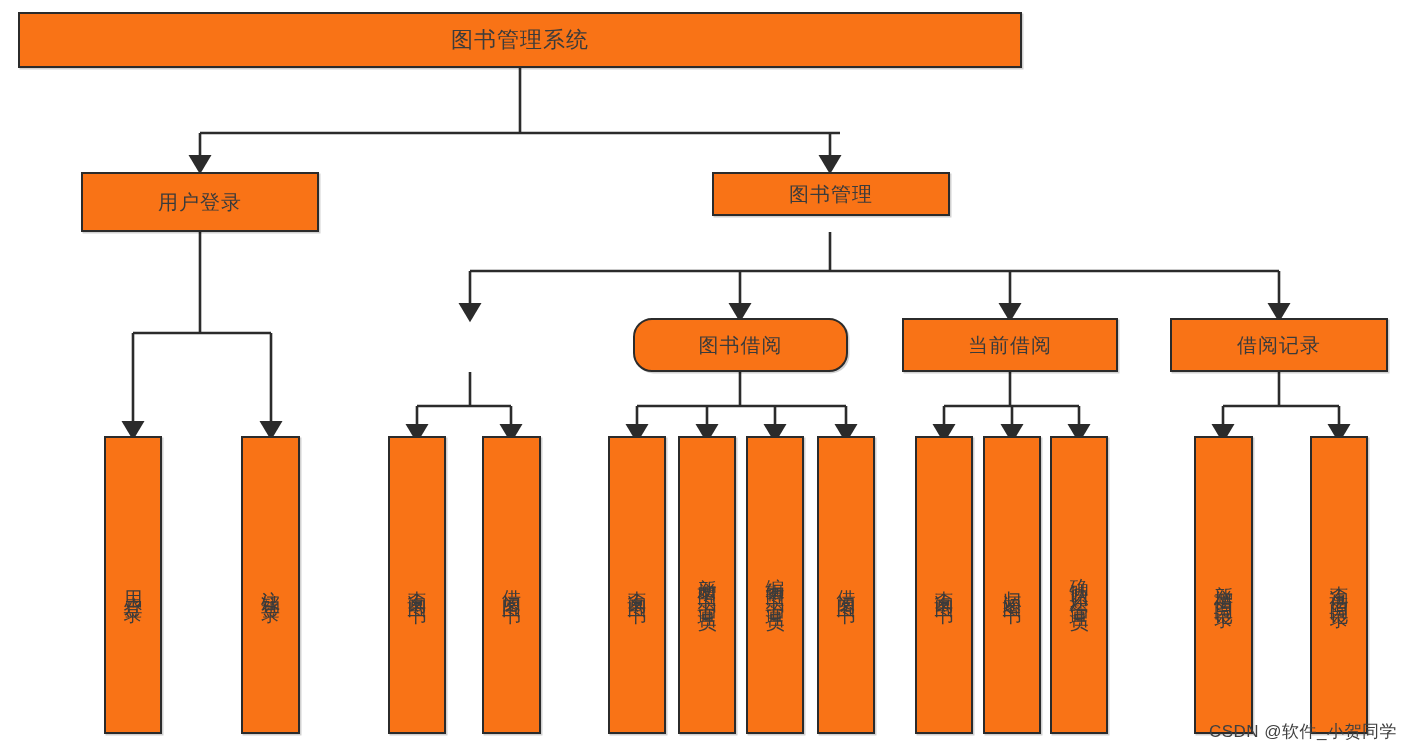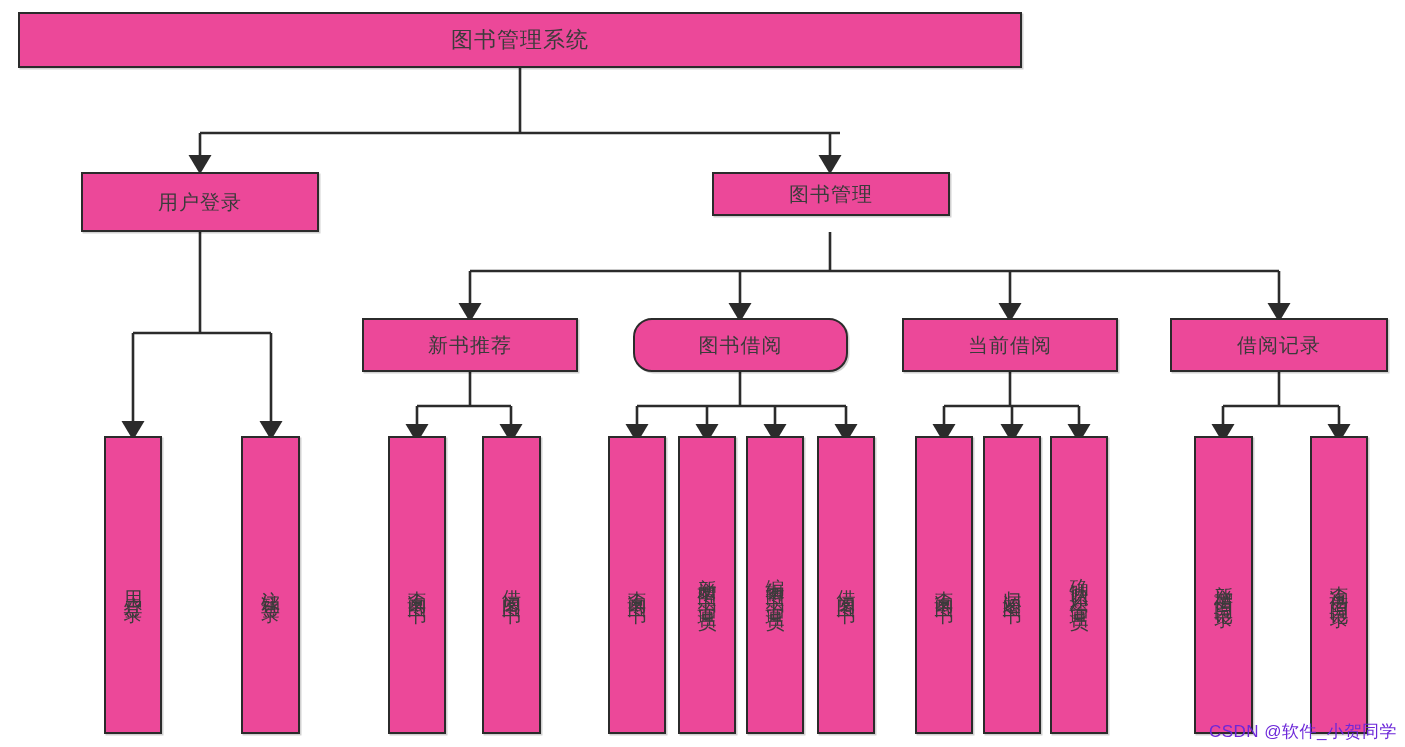--- a/index.html
+++ b/index.html
@@ -16,21 +16,21 @@
     background:#ffffff;
   }
   svg.edges{
     position:absolute;left:0;top:0;
     width:1405px;height:747px;
     pointer-events:none;
   }
   .node{
     position:absolute;
     box-sizing:border-box;
-    background:#ec4899;
+    background:#f97316;
     border:2.5px solid #2b2b2b;
     display:flex;
     align-items:center;
     justify-content:center;
     color:#3b3b3b;
     box-shadow:1.5px 1.5px 0 rgba(0,0,0,0.18);
     text-align:center;
   }
   .node.root{
     font-size:22px;
@@ -57,21 +57,21 @@
     letter-spacing:5px;
     line-height:1.05;
     white-space:nowrap;
     color:#3b3b3b;
   }
   .watermark{
     position:absolute;
     right:8px;
     bottom:4px;
     font-size:17px;
-    color:#6d28d9;
+    color:#404040;
     letter-spacing:0.5px;
     white-space:nowrap;
     user-select:none;
   }
 </style>
 </head>
 <body>
 
 <div id="diagram">
 
@@ -129,23 +129,20 @@
     <span>图书管理系统</span>
   </div>
 
   <div class="node l1" style="left:81px;top:172px;width:238px;height:60px;">
     <span>用户登录</span>
   </div>
   <div class="node l1" style="left:712px;top:172px;width:238px;height:44px;">
     <span>图书管理</span>
   </div>
 
-  <div class="node l2" style="left:362px;top:318px;width:216px;height:54px;">
-    <span>新书推荐</span>
-  </div>
   <div class="node l2" style="left:633px;top:318px;width:215px;height:54px;border-radius:19px;">
     <span>图书借阅</span>
   </div>
   <div class="node l2" style="left:902px;top:318px;width:216px;height:54px;">
     <span>当前借阅</span>
   </div>
   <div class="node l2" style="left:1170px;top:318px;width:218px;height:54px;">
     <span>借阅记录</span>
   </div>
 

